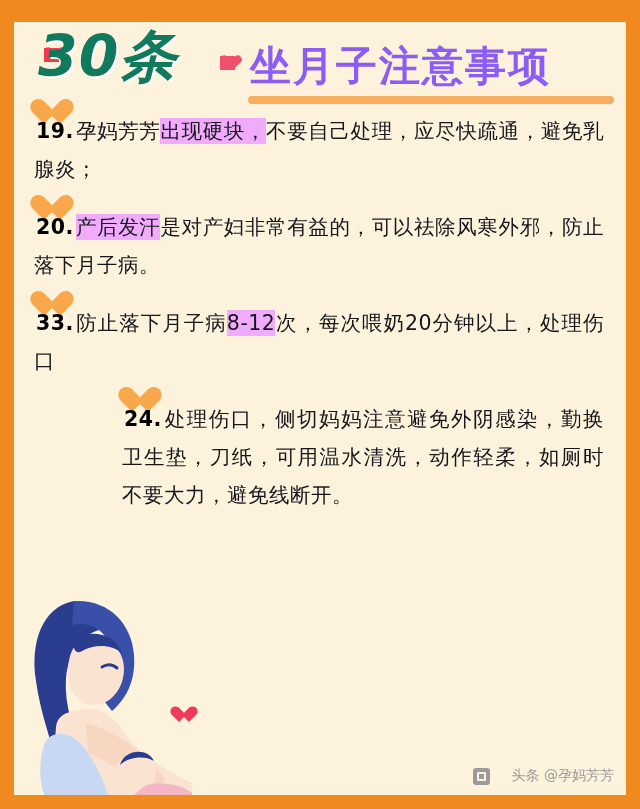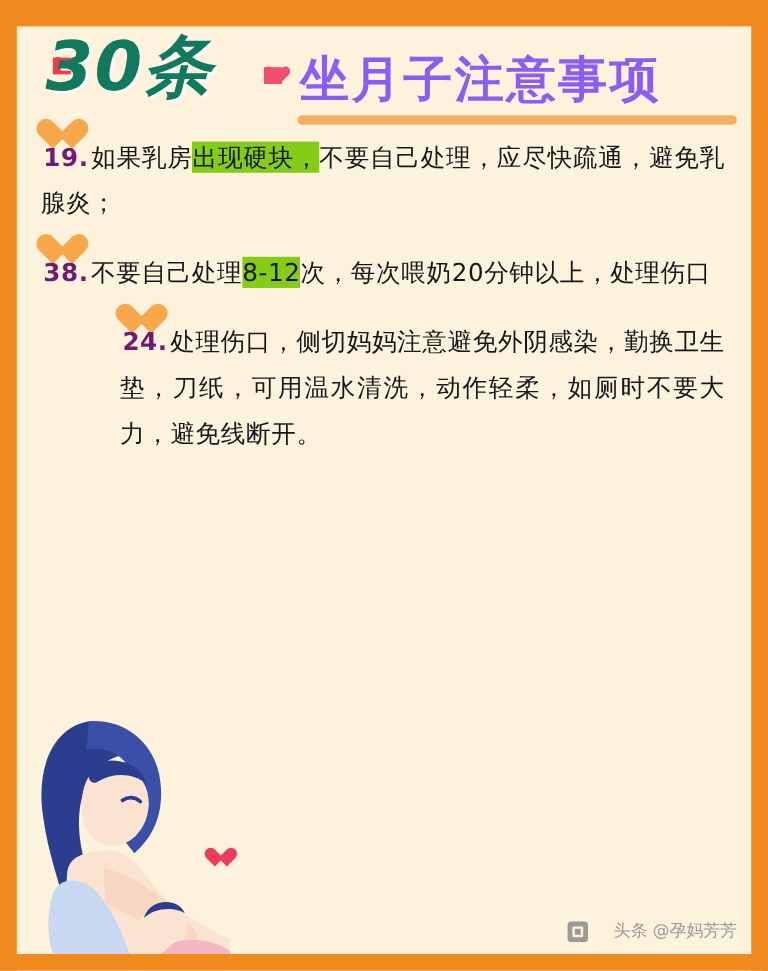--- a/index.html
+++ b/index.html
@@ -124,21 +124,21 @@
     font-size: 20.5px;
     line-height: 38px;
     color: #17171b;
     letter-spacing: 0.5px;
     font-family: "DejaVu Sans", sans-serif;
     text-align: justify;
   }
   .num-badge {
     display: inline-block;
     position: relative;
-    color: #701a75;
+    color: #000000;
     font-weight: bold;
     padding: 0 2px;
     z-index: 2;
   }
   .num-wrap {
     position: relative;
     display: inline-block;
   }
   .num-wrap .bg-heart {
     position: absolute;
@@ -152,25 +152,25 @@
     content: "";
     position: absolute;
     width: 16px;
     height: 24px;
     border-radius: 16px 16px 0 0;
     background: #f8a74a;
   }
   .bg-heart:before { left: 14px; transform: rotate(-45deg); transform-origin: 0 100%; }
   .bg-heart:after  { left: 14px; transform: rotate(45deg);  transform-origin: 100% 100%; }
 
-  .hl { background: #84cc16; padding: 1px 0; }
+  .hl { background: #f0abfc; padding: 1px 0; }
 
   
   .item-24 {
-    padding-left: 86px;
+    padding-left: 108px;
   }
 
   
   .illus {
     position: absolute;
     left: 16px;
     bottom: 14px;
     width: 176px;
     height: 200px;
   }
@@ -233,27 +233,30 @@
   <span class="heart heart-red h1"></span>
   <span class="heart heart-pink h2"></span>
   <div class="title-count">30条</div>
   <div class="title-underline"></div>
   <div class="title-main">坐月子注意事项</div>
 </div>
 
 <div class="content">
 
   <div class="item">
-    <div class="item-text"><span class="num-wrap"><span class="bg-heart"></span><span class="num-badge">19.</span></span><span>如果乳房</span><span class="hl">出现硬块，</span><span>不要自己处理，应尽快疏通，避免乳腺炎；</span></div>
-  </div>
-
-
+    <div class="item-text"><span class="num-wrap"><span class="bg-heart"></span><span class="num-badge">19.</span></span><span>孕妈芳芳</span><span class="hl">出现硬块，</span><span>不要自己处理，应尽快疏通，避免乳腺炎；</span></div>
+  </div>
 
   <div class="item">
-    <div class="item-text"><span class="num-wrap"><span class="bg-heart"></span><span class="num-badge">38.</span></span><span>不要自己处理</span><span class="hl">8-12</span><span>次，每次喂奶20分钟以上，处理伤口</span></div>
+    <div class="item-text"><span class="num-wrap"><span class="bg-heart"></span><span class="num-badge">20.</span></span><span></span><span class="hl">产后发汗</span><span>是对产妇非常有益的，可以祛除风寒外邪，防止落下月子病。</span></div>
+  </div>
+
+
+  <div class="item">
+    <div class="item-text"><span class="num-wrap"><span class="bg-heart"></span><span class="num-badge">33.</span></span><span>防止落下月子病</span><span class="hl">8-12</span><span>次，每次喂奶20分钟以上，处理伤口</span></div>
   </div>
 
 
   <div class="item item-24">
     <div class="item-text"><span class="num-wrap"><span class="bg-heart"></span><span class="num-badge">24.</span></span><span>处理伤口，侧切妈妈注意避免外阴感染，勤换卫生垫，刀纸，可用温水清洗，动作轻柔，如厕时不要大力，避免线断开。</span><span class="hl"></span><span></span></div>
   </div>
 
 </div>
 
 <div class="heart-deco"></div>

